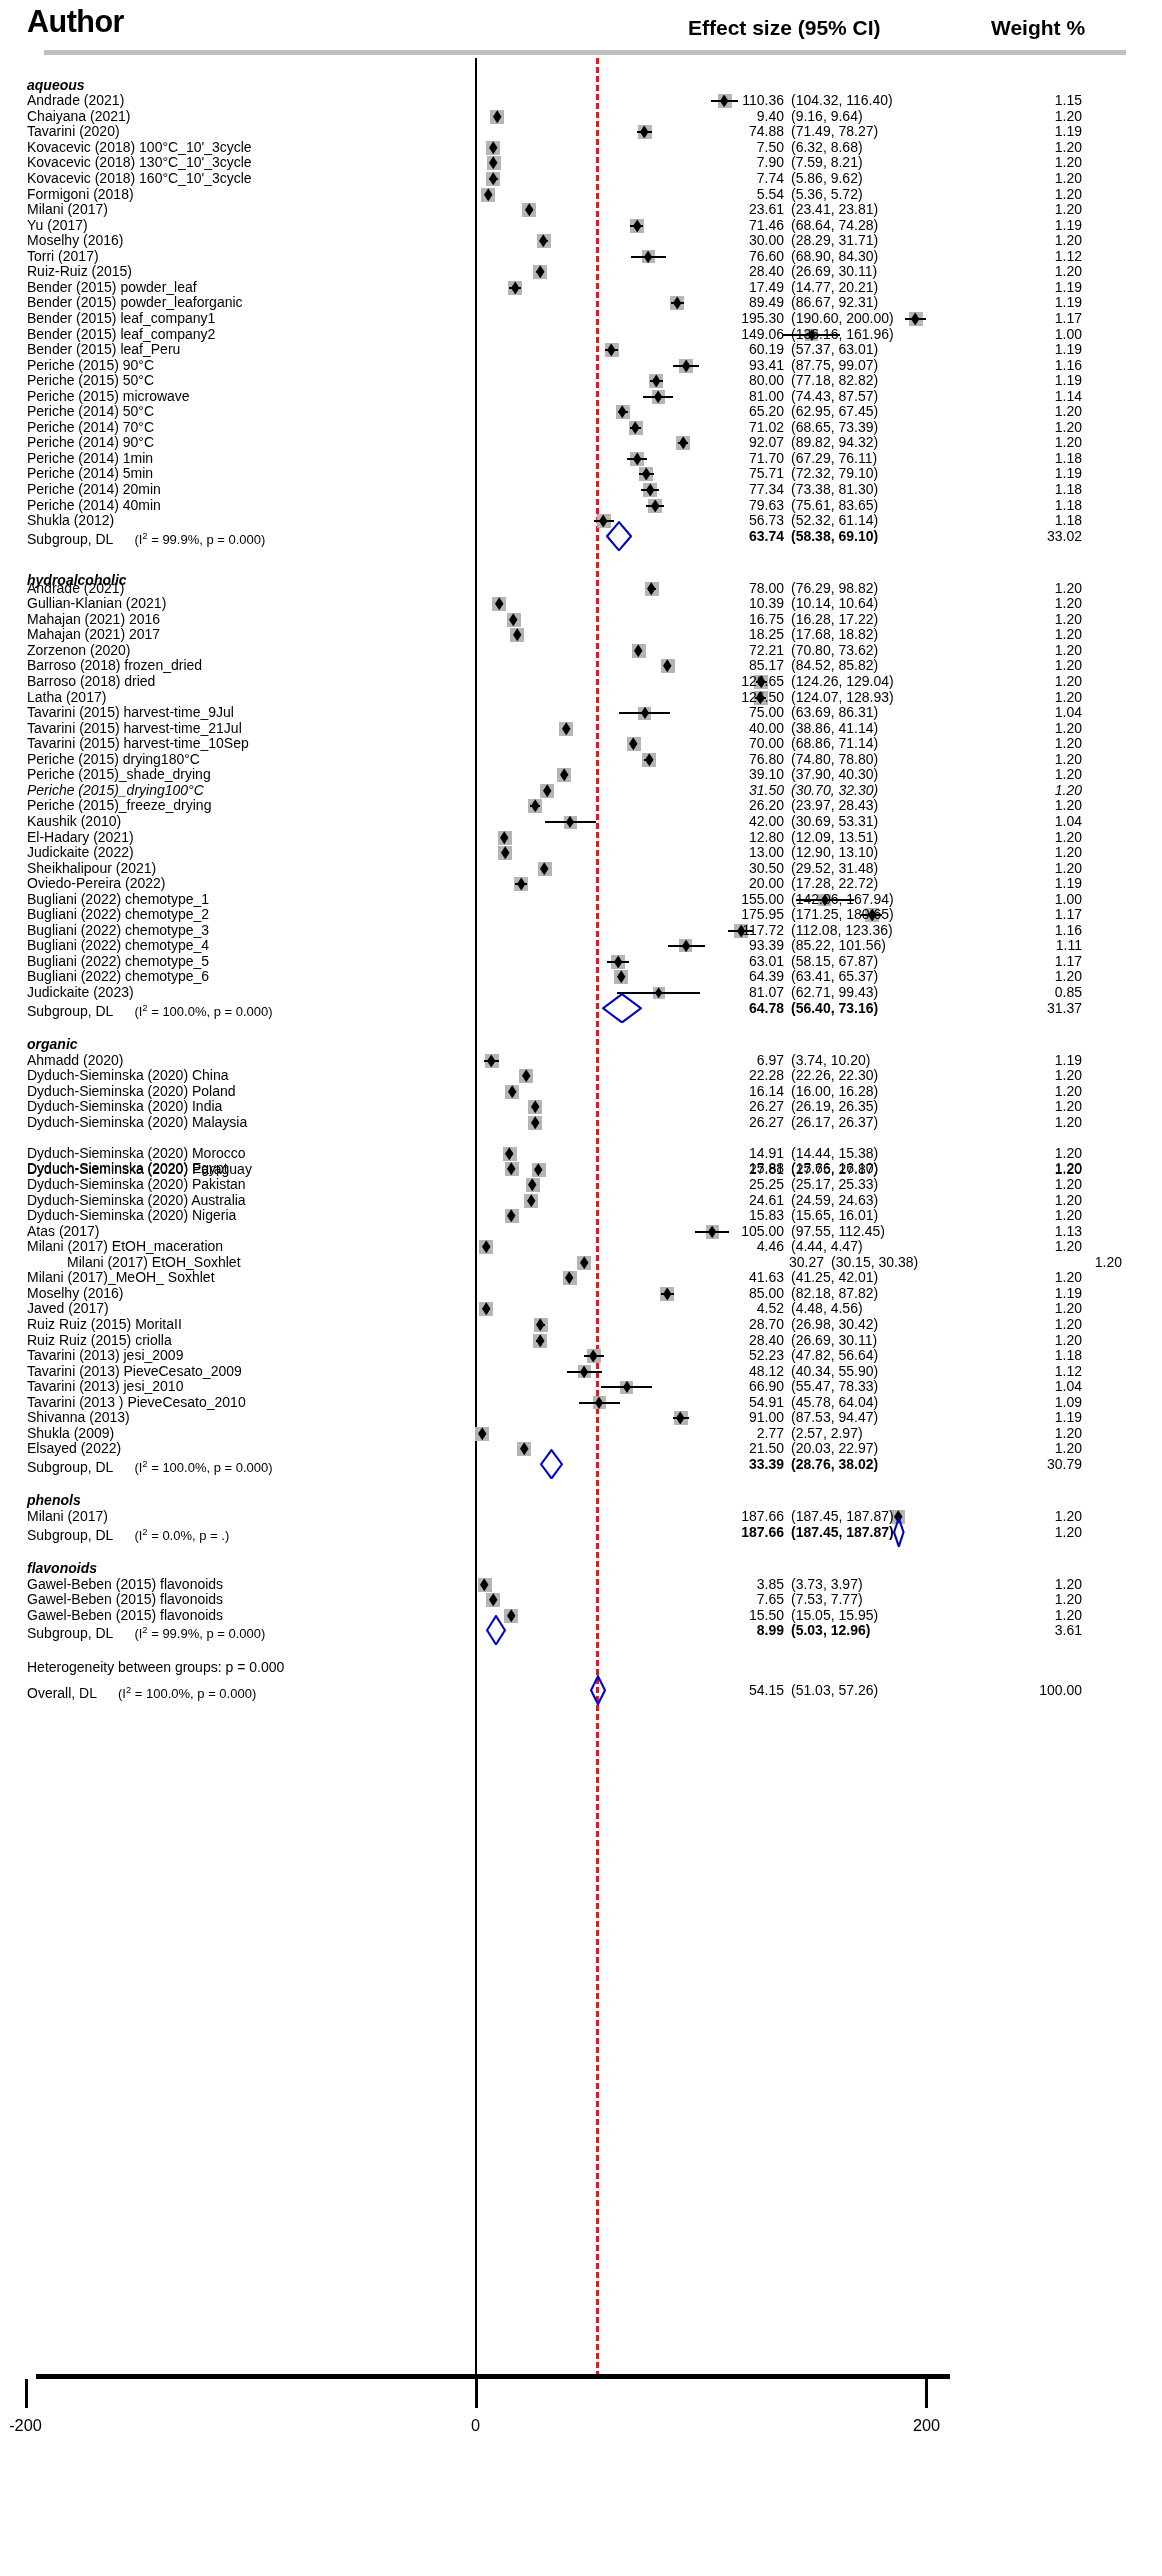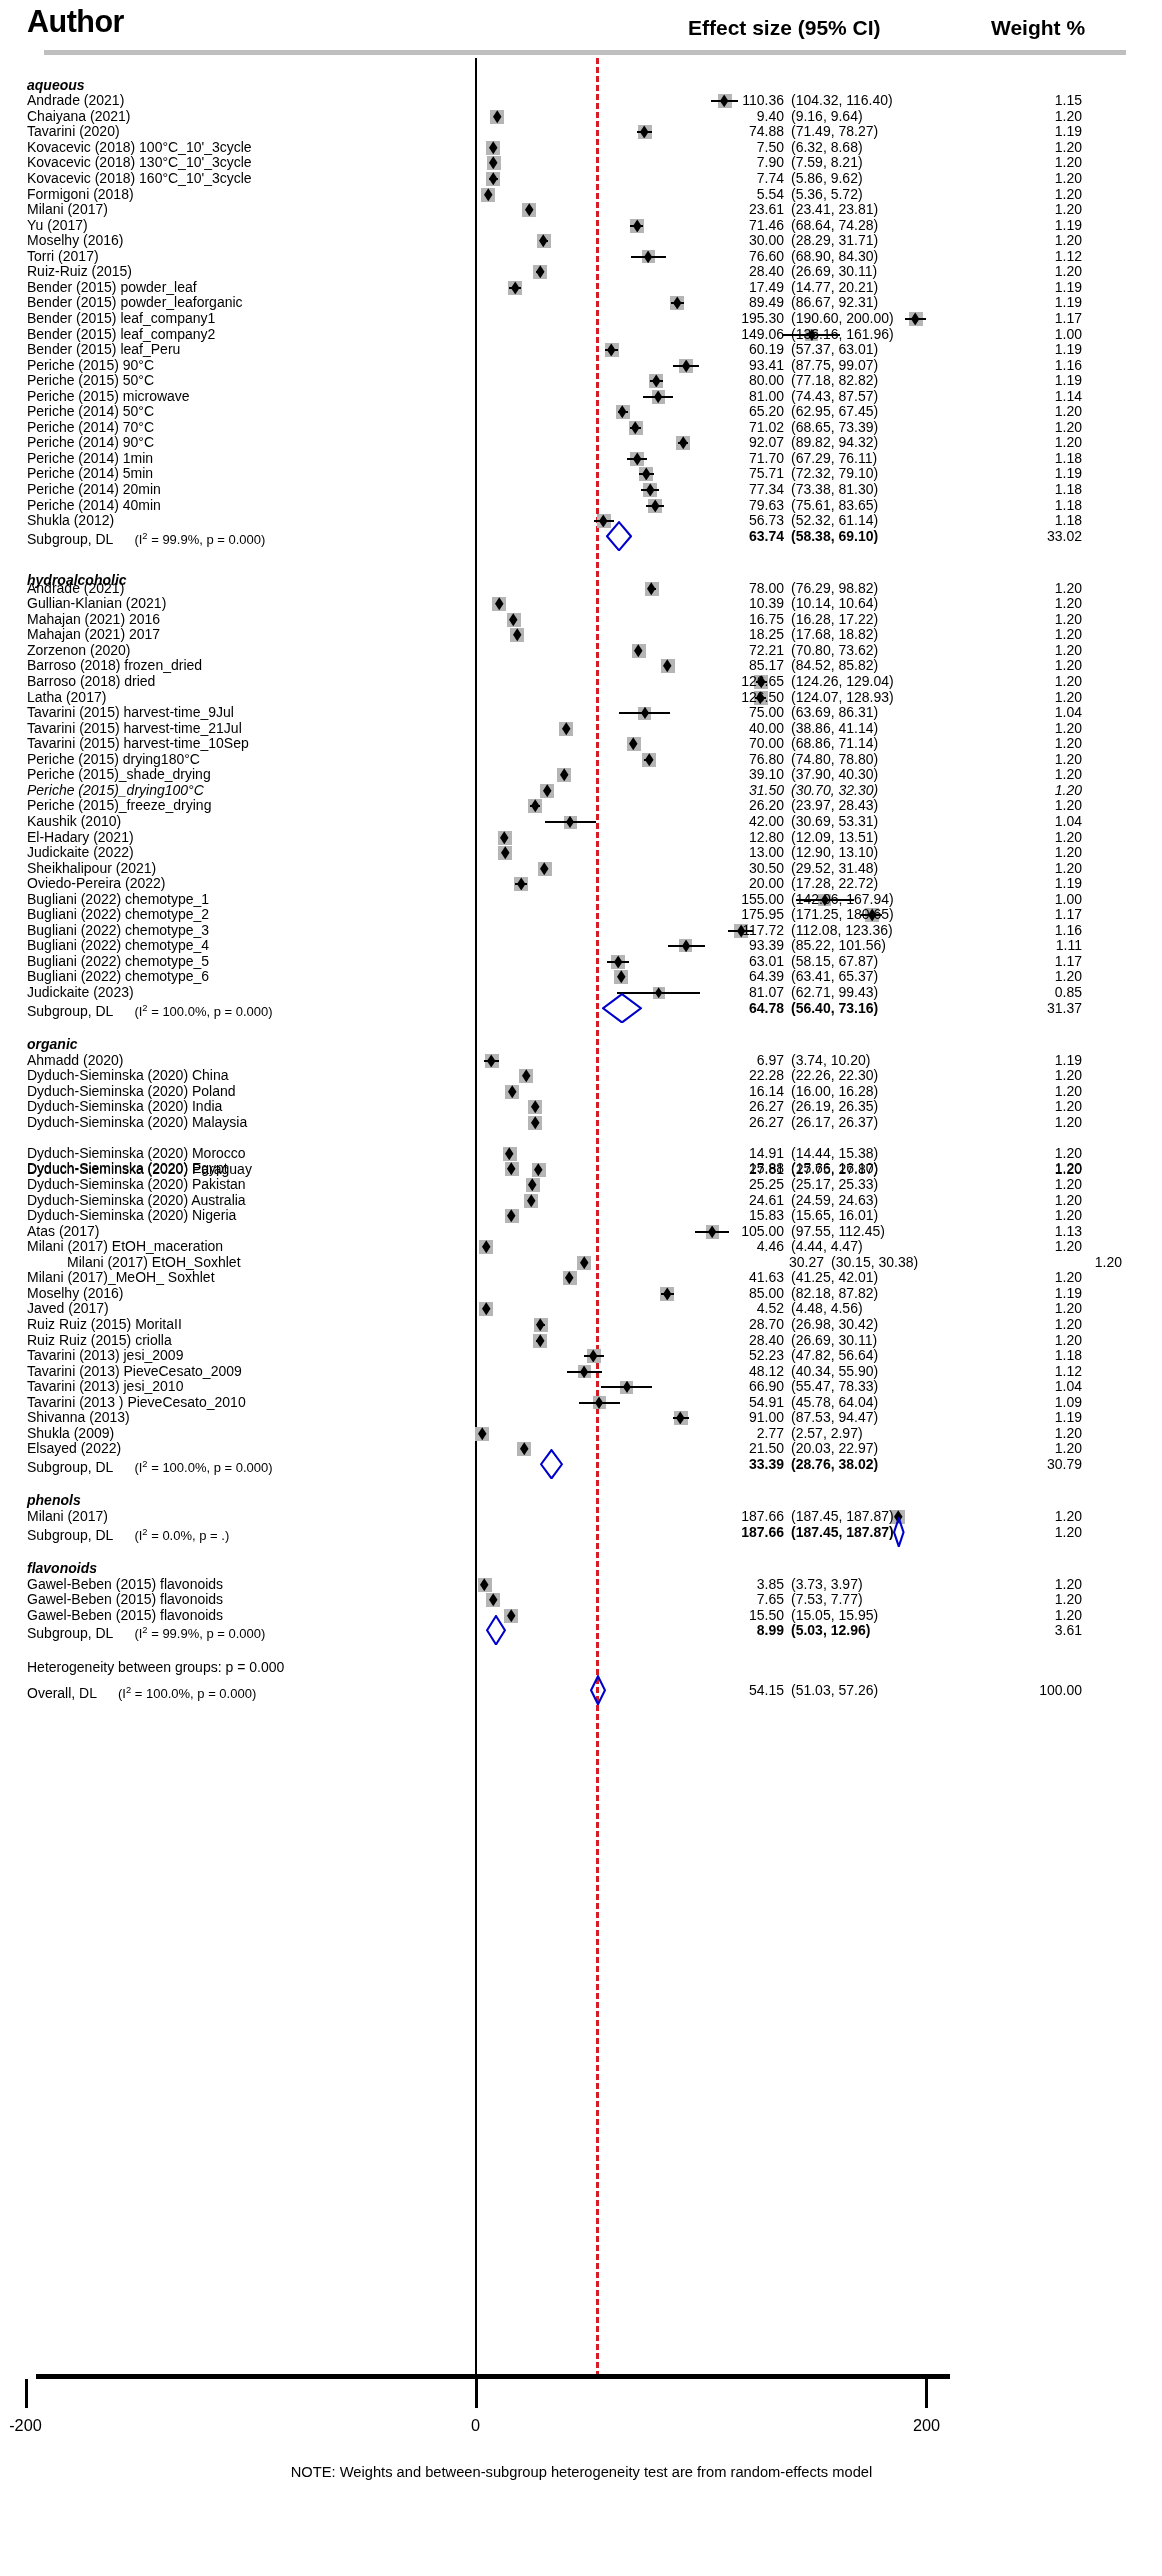--- a/index.html
+++ b/index.html
@@ -908,15 +908,14 @@
   <div class="axis-main"></div>
   <div id="ticks">
       <div class="tick" style="left: 25px;"></div>
       <div class="ticklab" style="left: -27px;">-200</div>
       <div class="tick" style="left: 475px;"></div>
       <div class="ticklab" style="left: 423px;">0</div>
       <div class="tick" style="left: 925px;"></div>
       <div class="ticklab" style="left: 874px;">200</div>
     </div>
 
-  <div class="note">NOTE: Weights and between-subgroup heterogeneity test are from random-effects model</div>
 </div>
 
 
 </body></html>

